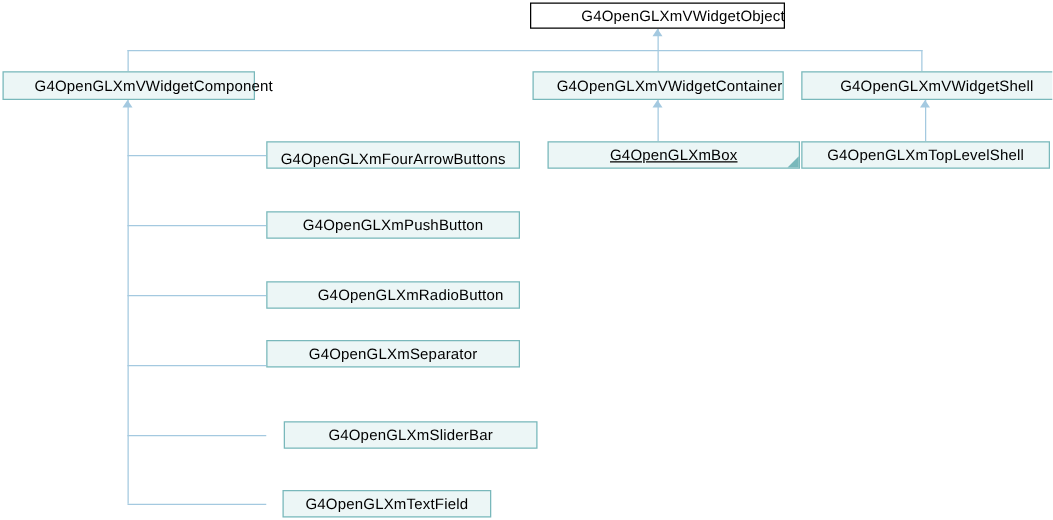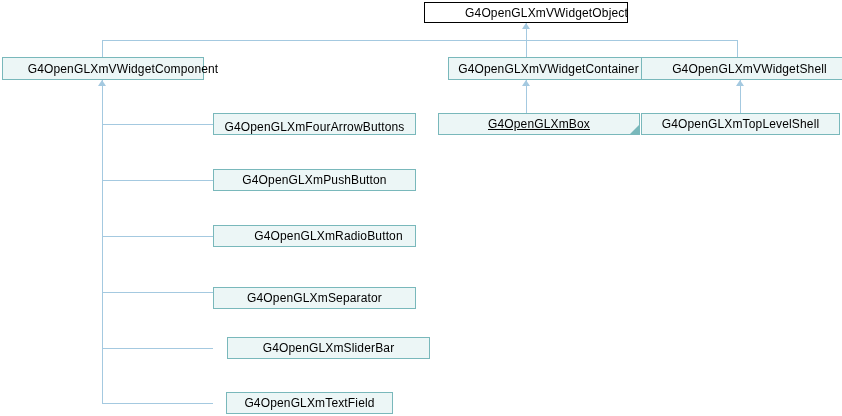--- a/index.html
+++ b/index.html
@@ -92,21 +92,21 @@
   <div class="arrow-up" style="left:736px; top:80px;"></div>
 
   <div class="node root" style="left:424px; top:2px; width:204px; height:21px;padding-left:41px;">
     <span>G4OpenGLXmVWidgetObject</span>
   </div>
 
   <div class="node" style="left:2px; top:57px; width:202px; height:23px;padding-left:40px;">
     <span>G4OpenGLXmVWidgetComponent</span>
   </div>
 
-  <div class="node" style="left:448px; top:57px; width:201px; height:23px;">
+  <div class="node" style="left:426px; top:57px; width:201px; height:23px;justify-content:flex-end;">
     <span>G4OpenGLXmVWidgetContainer</span>
   </div>
 
   <div class="node" style="left:641px; top:57px; width:217px; height:23px;text-align:center;">
     <span>G4OpenGLXmVWidgetShell</span>
   </div>
 
   <div class="node" style="left:213px; top:113px; width:203px; height:22px;align-items:flex-end;">
     <span>G4OpenGLXmFourArrowButtons</span>
   </div>
@@ -121,21 +121,21 @@
   </div>
 
   <div class="node" style="left:213px; top:169px; width:203px; height:22px;">
     <span>G4OpenGLXmPushButton</span>
   </div>
 
   <div class="node" style="left:213px; top:225px; width:203px; height:22px;padding-left:28px;">
     <span>G4OpenGLXmRadioButton</span>
   </div>
 
-  <div class="node" style="left:213px; top:287px; width:203px; height:22px;">
+  <div class="node" style="left:213px; top:272px; width:203px; height:22px;">
     <span>G4OpenGLXmSeparator</span>
   </div>
 
   <div class="node" style="left:227px; top:337px; width:203px; height:22px;">
     <span>G4OpenGLXmSliderBar</span>
   </div>
 
   <div class="node" style="left:226px; top:392px; width:167px; height:22px;">
     <span>G4OpenGLXmTextField</span>
   </div>

